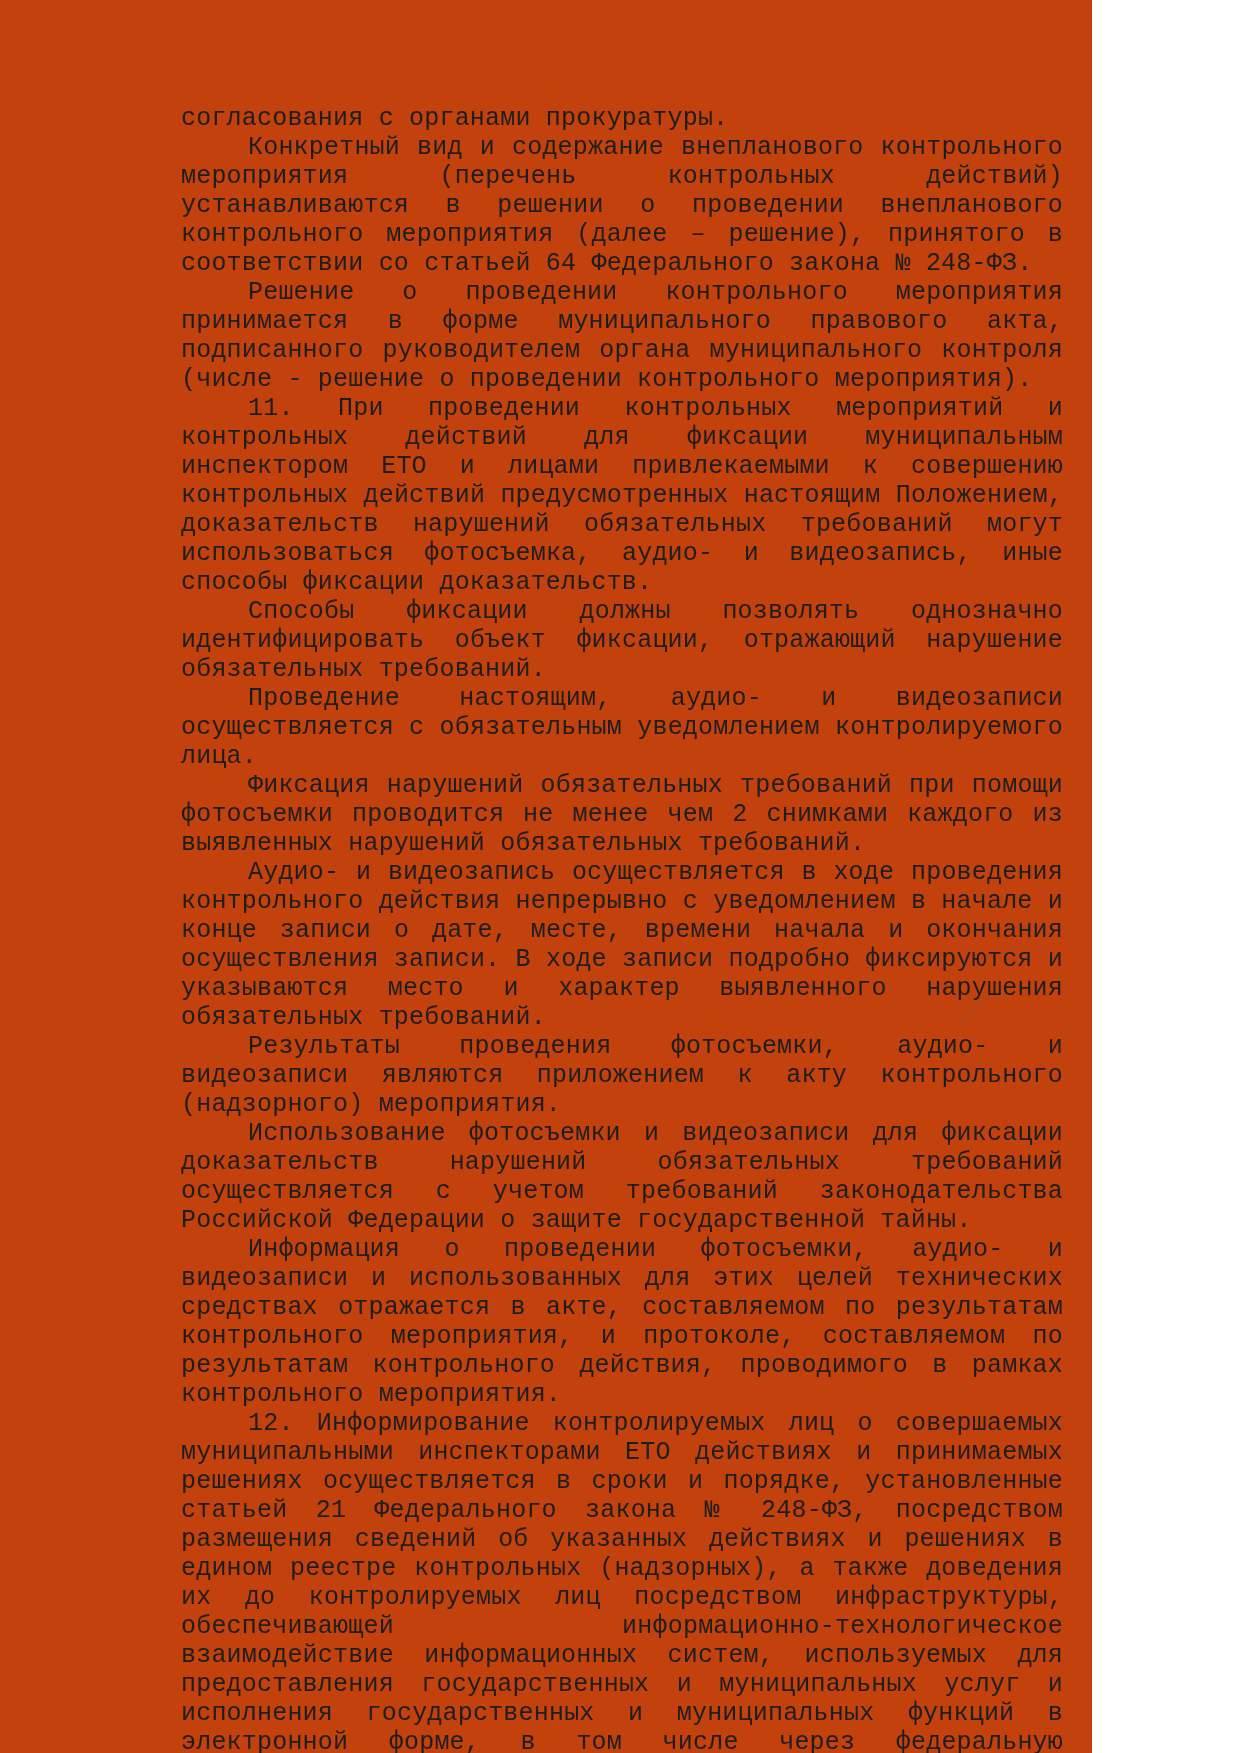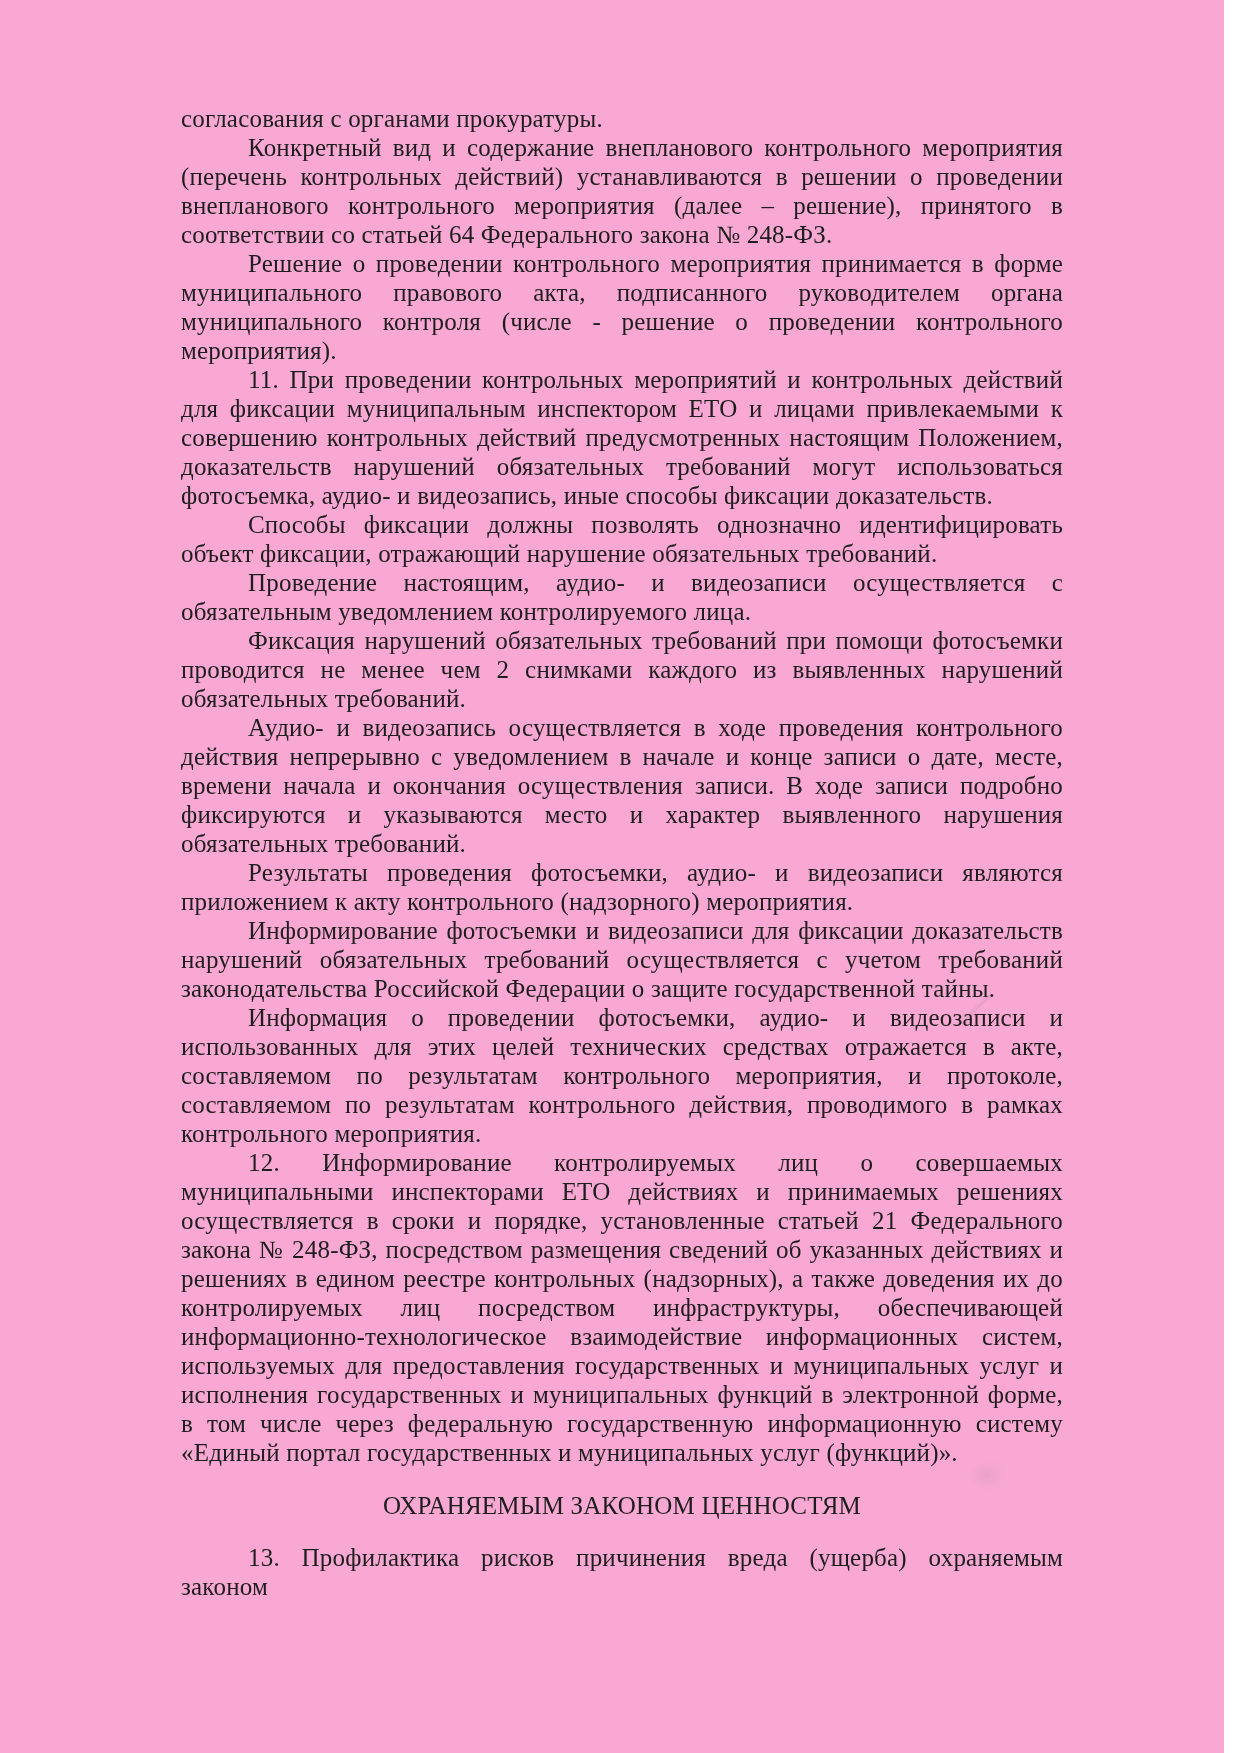--- a/index.html
+++ b/index.html
@@ -2,25 +2,25 @@
 <html lang="ru"><head>
 <meta charset="utf-8">
 <style>
   html, body {
     margin: 0;
     padding: 0;
     background: #ffffff;
   }
   .page {
     position: relative;
-    width: 1224px;
+    width: 1092px;
     height: 1753px;
-    background: #f9a8d4;
+    background: #c2410c;
     overflow: hidden;
-    font-family: Liberation Serif, serif;
+    font-family: Liberation Mono, monospace;
     color: #1e1e1e;
   }
   .text-block {
     position: absolute;
     top: 104px;
     left: 181px;
     width: 882px;
     font-size: 25px;
     line-height: 29px;
     text-align: justify;
@@ -84,21 +84,21 @@
 
 
     <p>Проведение настоящим, аудио- и видеозаписи осуществляется с обязательным уведомлением контролируемого лица.</p>
 
     <p>Фиксация нарушений обязательных требований при помощи фотосъемки проводится не менее чем 2 снимками каждого из выявленных нарушений обязательных требований.</p>
 
     <p>Аудио- и видеозапись осуществляется в ходе проведения контрольного действия непрерывно с уведомлением в начале и конце записи о дате, месте, времени начала и окончания осуществления записи. В ходе записи подробно фиксируются и указываются место и характер выявленного нарушения обязательных требований.</p>
 
     <p>Результаты проведения фотосъемки, аудио- и видеозаписи являются приложением к акту контрольного (надзорного) мероприятия.</p>
 
-    <p>Информирование фотосъемки и видеозаписи для фиксации доказательств нарушений обязательных требований осуществляется с учетом требований законодательства Российской Федерации о защите государственной тайны.</p>
+    <p>Использование фотосъемки и видеозаписи для фиксации доказательств нарушений обязательных требований осуществляется с учетом требований законодательства Российской Федерации о защите государственной тайны.</p>
 
     <p>Информация о проведении фотосъемки, аудио- и видеозаписи и использованных для этих целей технических средствах отражается в акте, составляемом по результатам контрольного мероприятия, и протоколе, составляемом по результатам контрольного действия, проводимого в рамках контрольного мероприятия.</p>
 
     <p>12. Информирование контролируемых лиц о совершаемых муниципальными инспекторами ЕТО действиях и принимаемых решениях осуществляется в сроки и порядке, установленные статьей 21 Федерального закона № 248-ФЗ, посредством размещения сведений об указанных действиях и решениях в едином реестре контрольных (надзорных), а также доведения их до контролируемых лиц посредством инфраструктуры, обеспечивающей информационно-технологическое взаимодействие информационных систем, используемых для предоставления государственных и муниципальных услуг и исполнения государственных и муниципальных функций в электронной форме, в том числе через федеральную государственную информационную систему «Единый портал государственных и муниципальных услуг (функций)».</p>
 
     <div class="section-heading">
       <div>ОХРАНЯЕМЫМ ЗАКОНОМ ЦЕННОСТЯМ</div>
     </div>
 
     <p>13. Профилактика рисков причинения вреда (ущерба) охраняемым законом</p>

